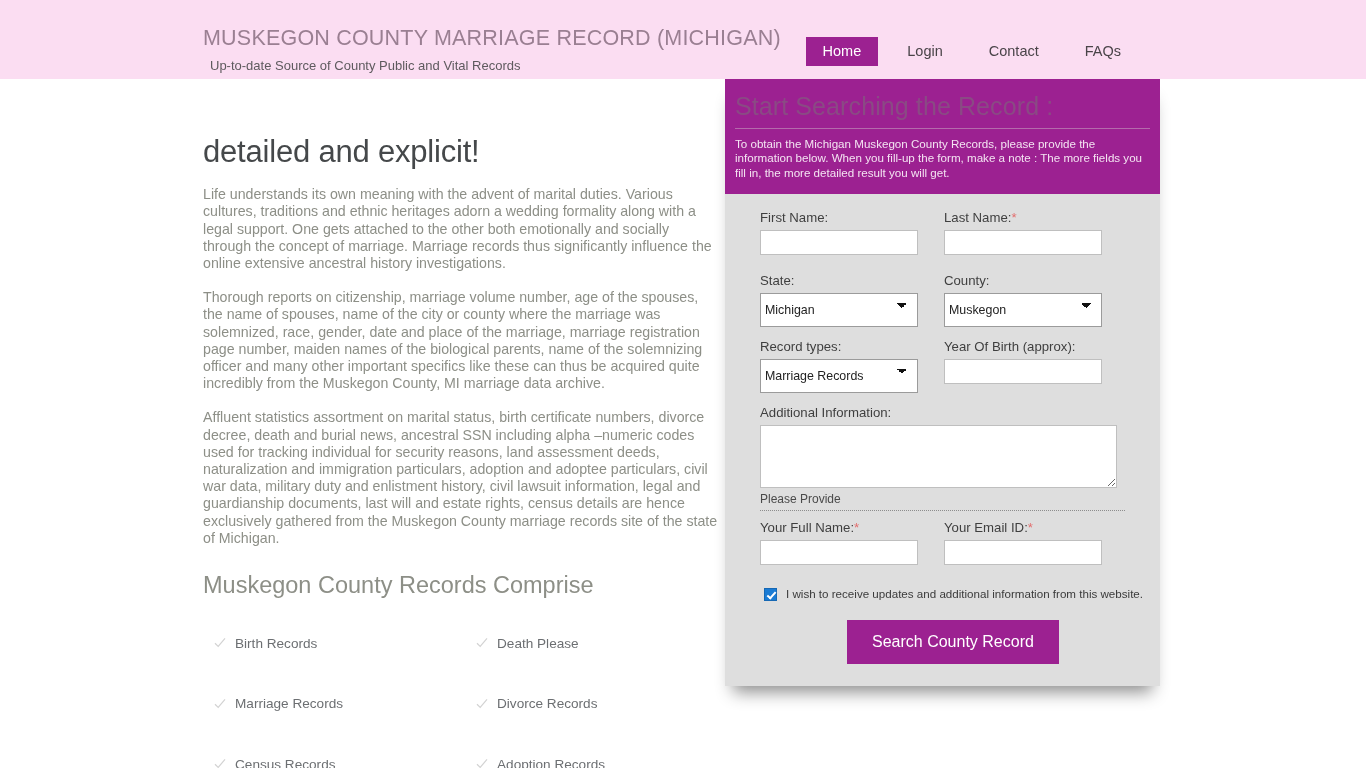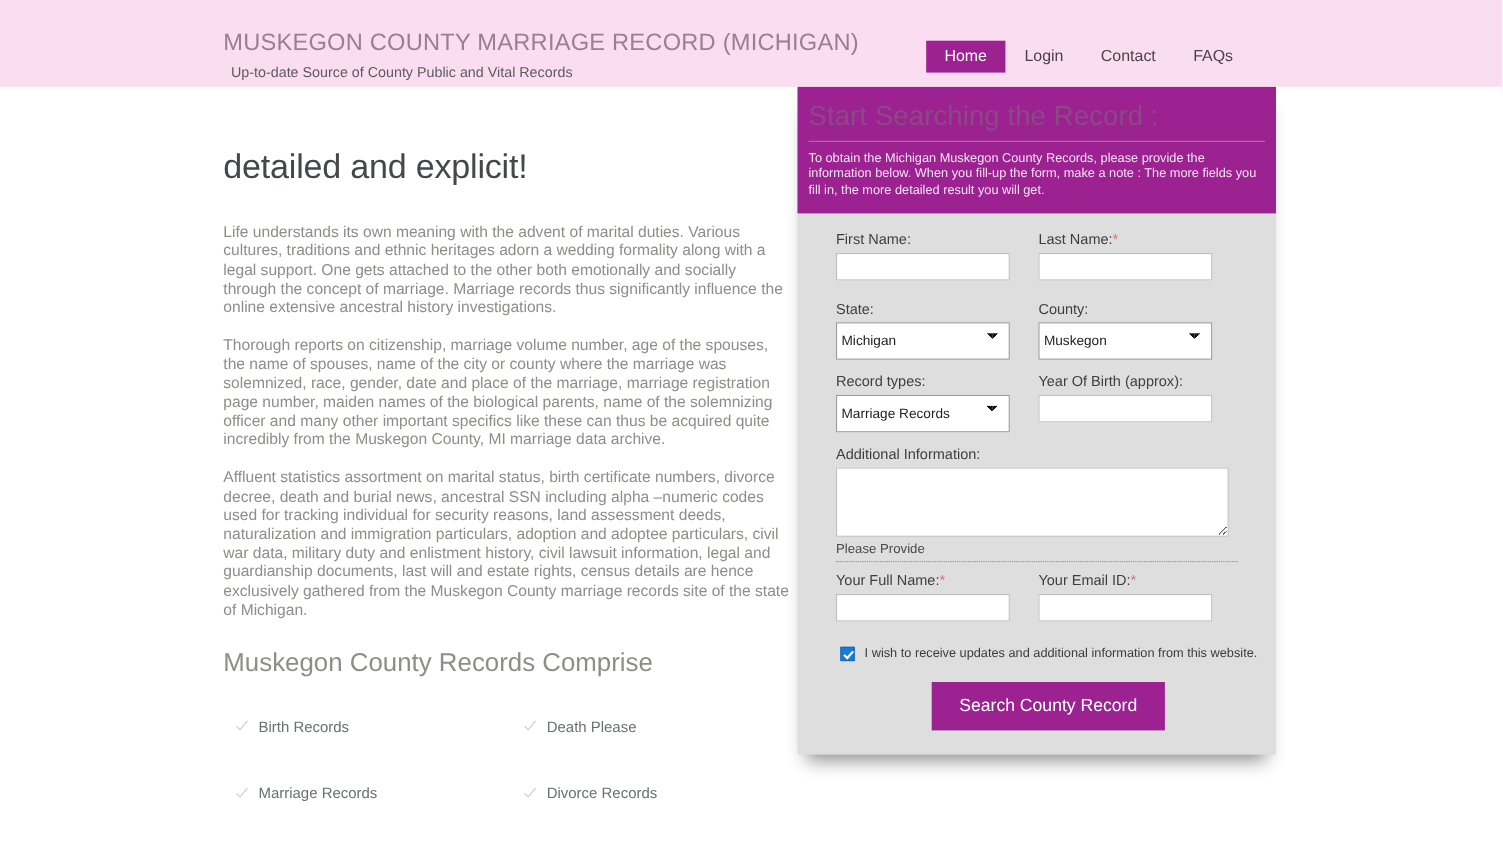--- a/index.html
+++ b/index.html
@@ -57,21 +57,21 @@
     line-height: 1.0;
     white-space: nowrap;
   }
 
   #main-nav {
     position: absolute;
     right: 228px;
     top: 37px;
     display: flex;
     align-items: center;
-    gap: 0px;
+    gap: 12px;
     padding-left: 41px;
   }
   #main-nav a {
     display: inline-block;
     font-size: 14.5px;
     color: #4a4449;
     text-decoration: none;
     padding: 7px 17px;
     line-height: 1.0;
     white-space: nowrap;
@@ -93,21 +93,21 @@
   #content-column {
     position: absolute;
     left: 203px;
     top: 56px;
     width: 516px;
   }
   #content-heading {
     font-size: 31px;
     font-weight: 400;
     color: #45484a;
-    margin: 0 0 34px 0;
+    margin: 0 0 17px 0;
     line-height: 1.1;
     letter-spacing: -.2px;
   }
   .body-para {
     font-size: 14.2px;
     line-height: 17.2px;
     color: #8d8f87;
     margin: 0 0 17px 0;
     text-align: left;
   }

